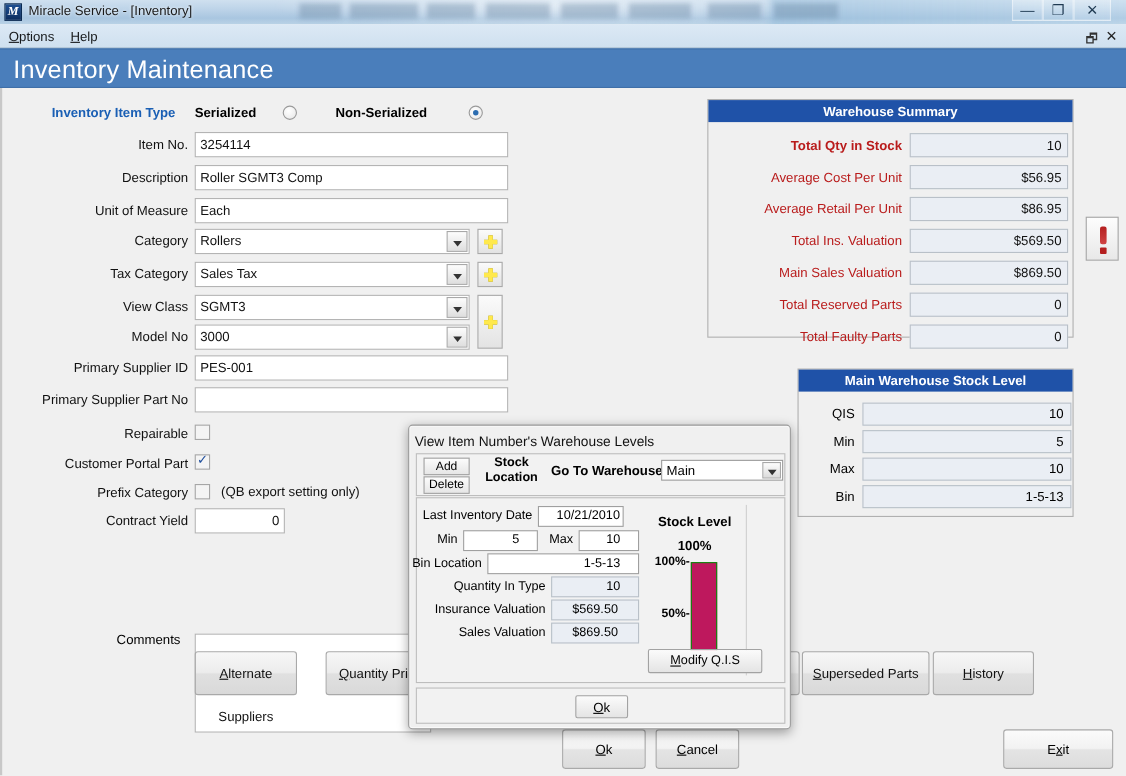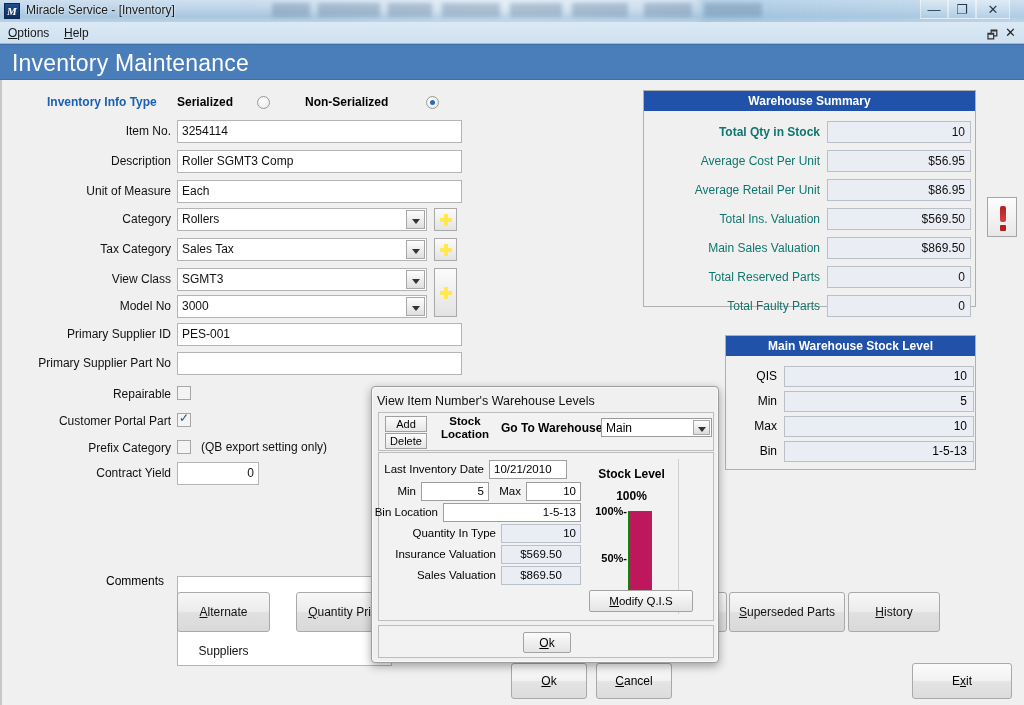--- a/index.html
+++ b/index.html
@@ -180,21 +180,21 @@
     border:1px solid #b0b0b0; background:#f0f0f0;
   }
   .panel-head{
     position:absolute; left:0; top:0; width:100%; height:20px;
     background:#1f52a8; color:#fff; font-weight:bold; font-size:12px;
     text-align:center; line-height:20px;
   }
   .sumrow{ position:absolute; height:23px; }
   .sumlabel{
     position:absolute; right:100%; margin-right:7px; top:4px;
-    white-space:nowrap; font-size:12px; color:#0f766e;
+    white-space:nowrap; font-size:12px; color:#b91c1c;
   }
   .sumlabel.b{ font-weight:bold; }
   .sumval{
     position:absolute; left:0; top:0; width:144px; height:22px;
     border:1px solid #b9c0c8; background:#eaeef4;
     text-align:right; padding:2px 5px; font-size:12px; line-height:16px; color:#111;
   }
   #alert-btn{
     position:absolute; left:985px; top:117px; width:30px; height:40px;
     background:linear-gradient(180deg,#fdfdfd,#e8e8e8);
@@ -290,21 +290,21 @@
 
   #modal-body{
     position:absolute; left:6px; top:65px; width:336px; height:169px;
     border:1px solid #bdbdbd; background:#f2f2f2;
   }
   .mrow{ position:absolute; height:20px; }
   .mlabel{ position:absolute; right:100%; margin-right:5px; top:3px; font-size:11.5px; white-space:nowrap; }
   .minput{
     position:absolute; left:0; top:0; height:19px;
     border:1px solid #9f9f9f; background:#fff;
-    text-align:right; padding:1px 4px; font-size:11.5px; line-height:15px;
+    text-align:right; padding:1px 16px; font-size:11.5px; line-height:15px;
   }
   .minput.ro{ background:#eaeef4; border:1px solid #b9c0c8; }
   .minput.lft{ text-align:left; }
 
   #gauge-box{
     position:absolute; left:205px; top:6px; width:95px; height:155px;
     border-right:1px solid #cfcfcf;
   }
   #gauge-title{ position:absolute; left:0; top:8px; width:95px; text-align:center; font-size:12px; font-weight:bold; }
   #gauge-pct{ position:absolute; left:0; top:30px; width:95px; text-align:center; font-size:12px; font-weight:bold; }
@@ -352,21 +352,21 @@
   <div id="mdi-close">✕</div>
 </div>
 
 <div id="page-header">
   <div id="page-title">Inventory Maintenance</div>
 </div>
 
 <div id="canvas">
 
   <div id="type-row">
-    <div id="type-label">Inventory Info Type</div>
+    <div id="type-label">Inventory Item Type</div>
     <div id="ser-label">Serialized</div>
     <div class="radio" id="radio-ser"></div>
     <div id="nonser-label">Non-Serialized</div>
     <div class="radio on" id="radio-nonser"></div>
   </div>
 
   <div class="frow" style="left:175px; top:40px; width:285px;">
     <div class="flabel">Item No.</div>
     <div class="ftext">3254114</div>
   </div>

